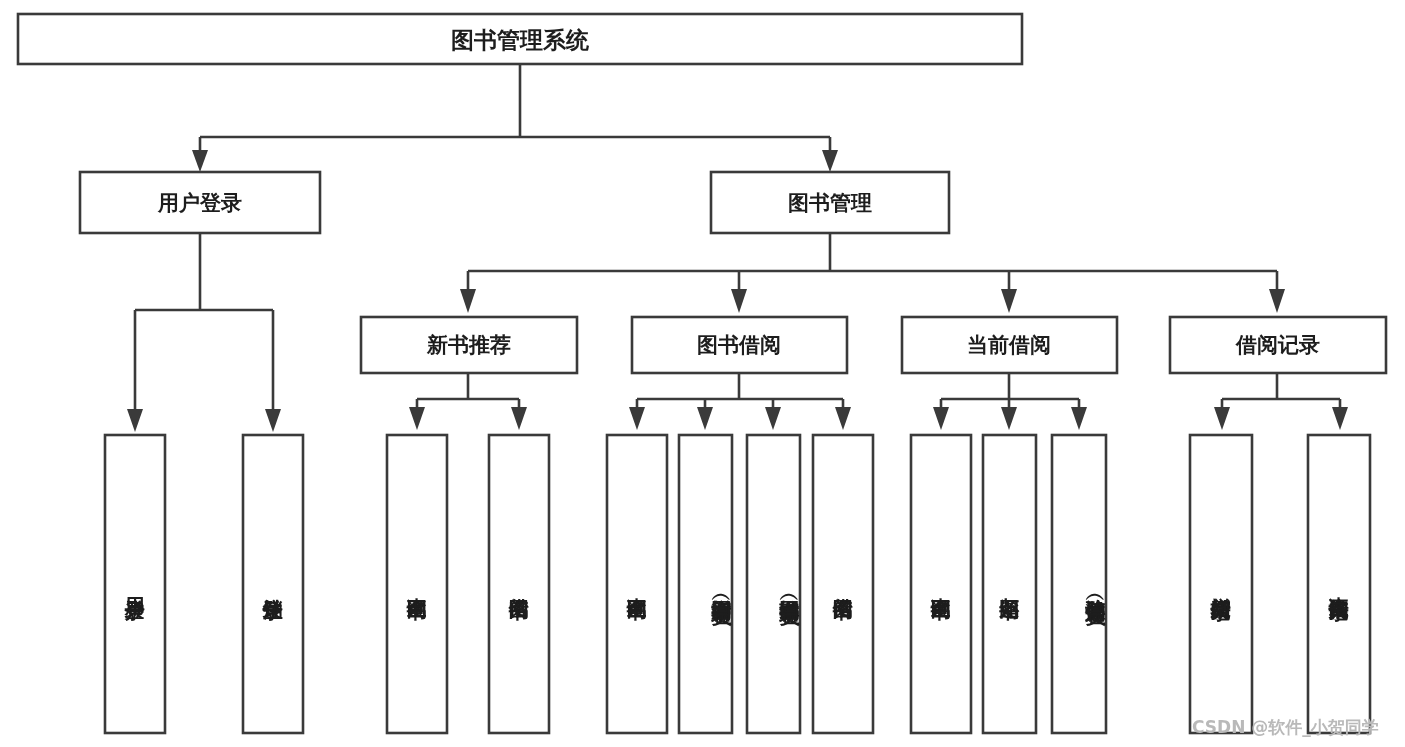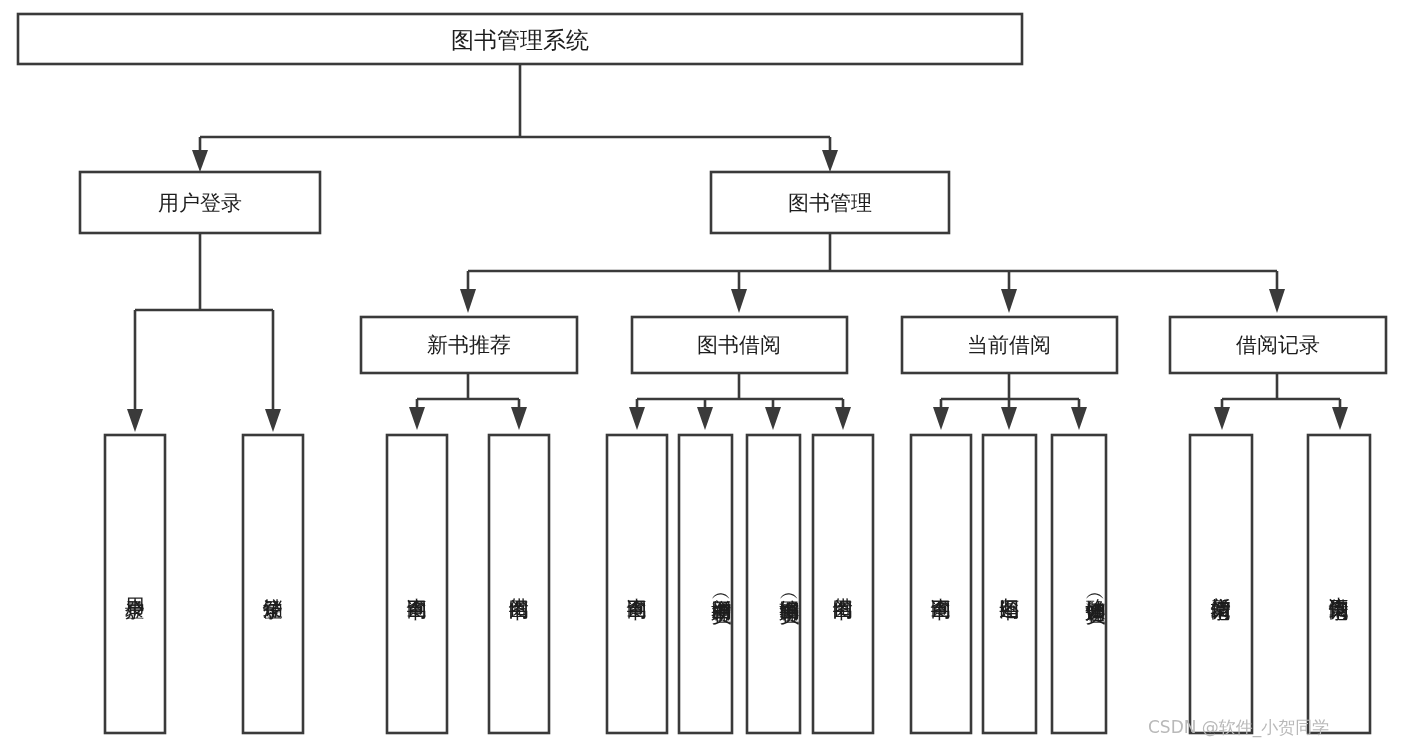--- a/index.html
+++ b/index.html
@@ -11,20 +11,21 @@
     width: 1405px;
     height: 747px;
     font-family: "DejaVu Sans", "Liberation Sans", sans-serif;
     overflow: hidden;
   }
   #diagram-root {
     position: relative;
     width: 1405px;
     height: 631px;
     background: #ffffff;
+    font-weight: bold;
   }
   svg.diagram-canvas {
     position: absolute;
     top: 0;
     left: 0;
     width: 1405px;
     height: 747px;
   }
   .node-box {
     fill: #ffffff;
@@ -202,15 +203,15 @@
   <div class="vlabel" style="left:747px; top:442px; width:53px; height:291px; align-items:flex-start;">编辑图书（管理员）</div>
   <div class="vlabel" style="left:813px; top:435px; width:60px; height:298px; align-items:center;">借阅图书</div>
 
   <div class="vlabel" style="left:911px; top:435px; width:60px; height:298px; align-items:center;">查询图书</div>
   <div class="vlabel" style="left:983px; top:435px; width:53px; height:298px; align-items:center;">归还图书</div>
   <div class="vlabel" style="left:1052px; top:442px; width:54px; height:291px; align-items:flex-start;">确认归还（管理员）</div>
 
   <div class="vlabel" style="left:1190px; top:435px; width:62px; height:298px; align-items:center;">新增借阅记录</div>
   <div class="vlabel" style="left:1308px; top:435px; width:62px; height:298px; align-items:center;">查询借阅记录</div>
 
-  <div class="watermark" style="left:1148px; top:716px;">CSDN @软件_小贺同学</div>
+  <div class="watermark" style="left:1192px; top:716px;">CSDN @软件_小贺同学</div>
 
 </div>
 
 </body></html>

